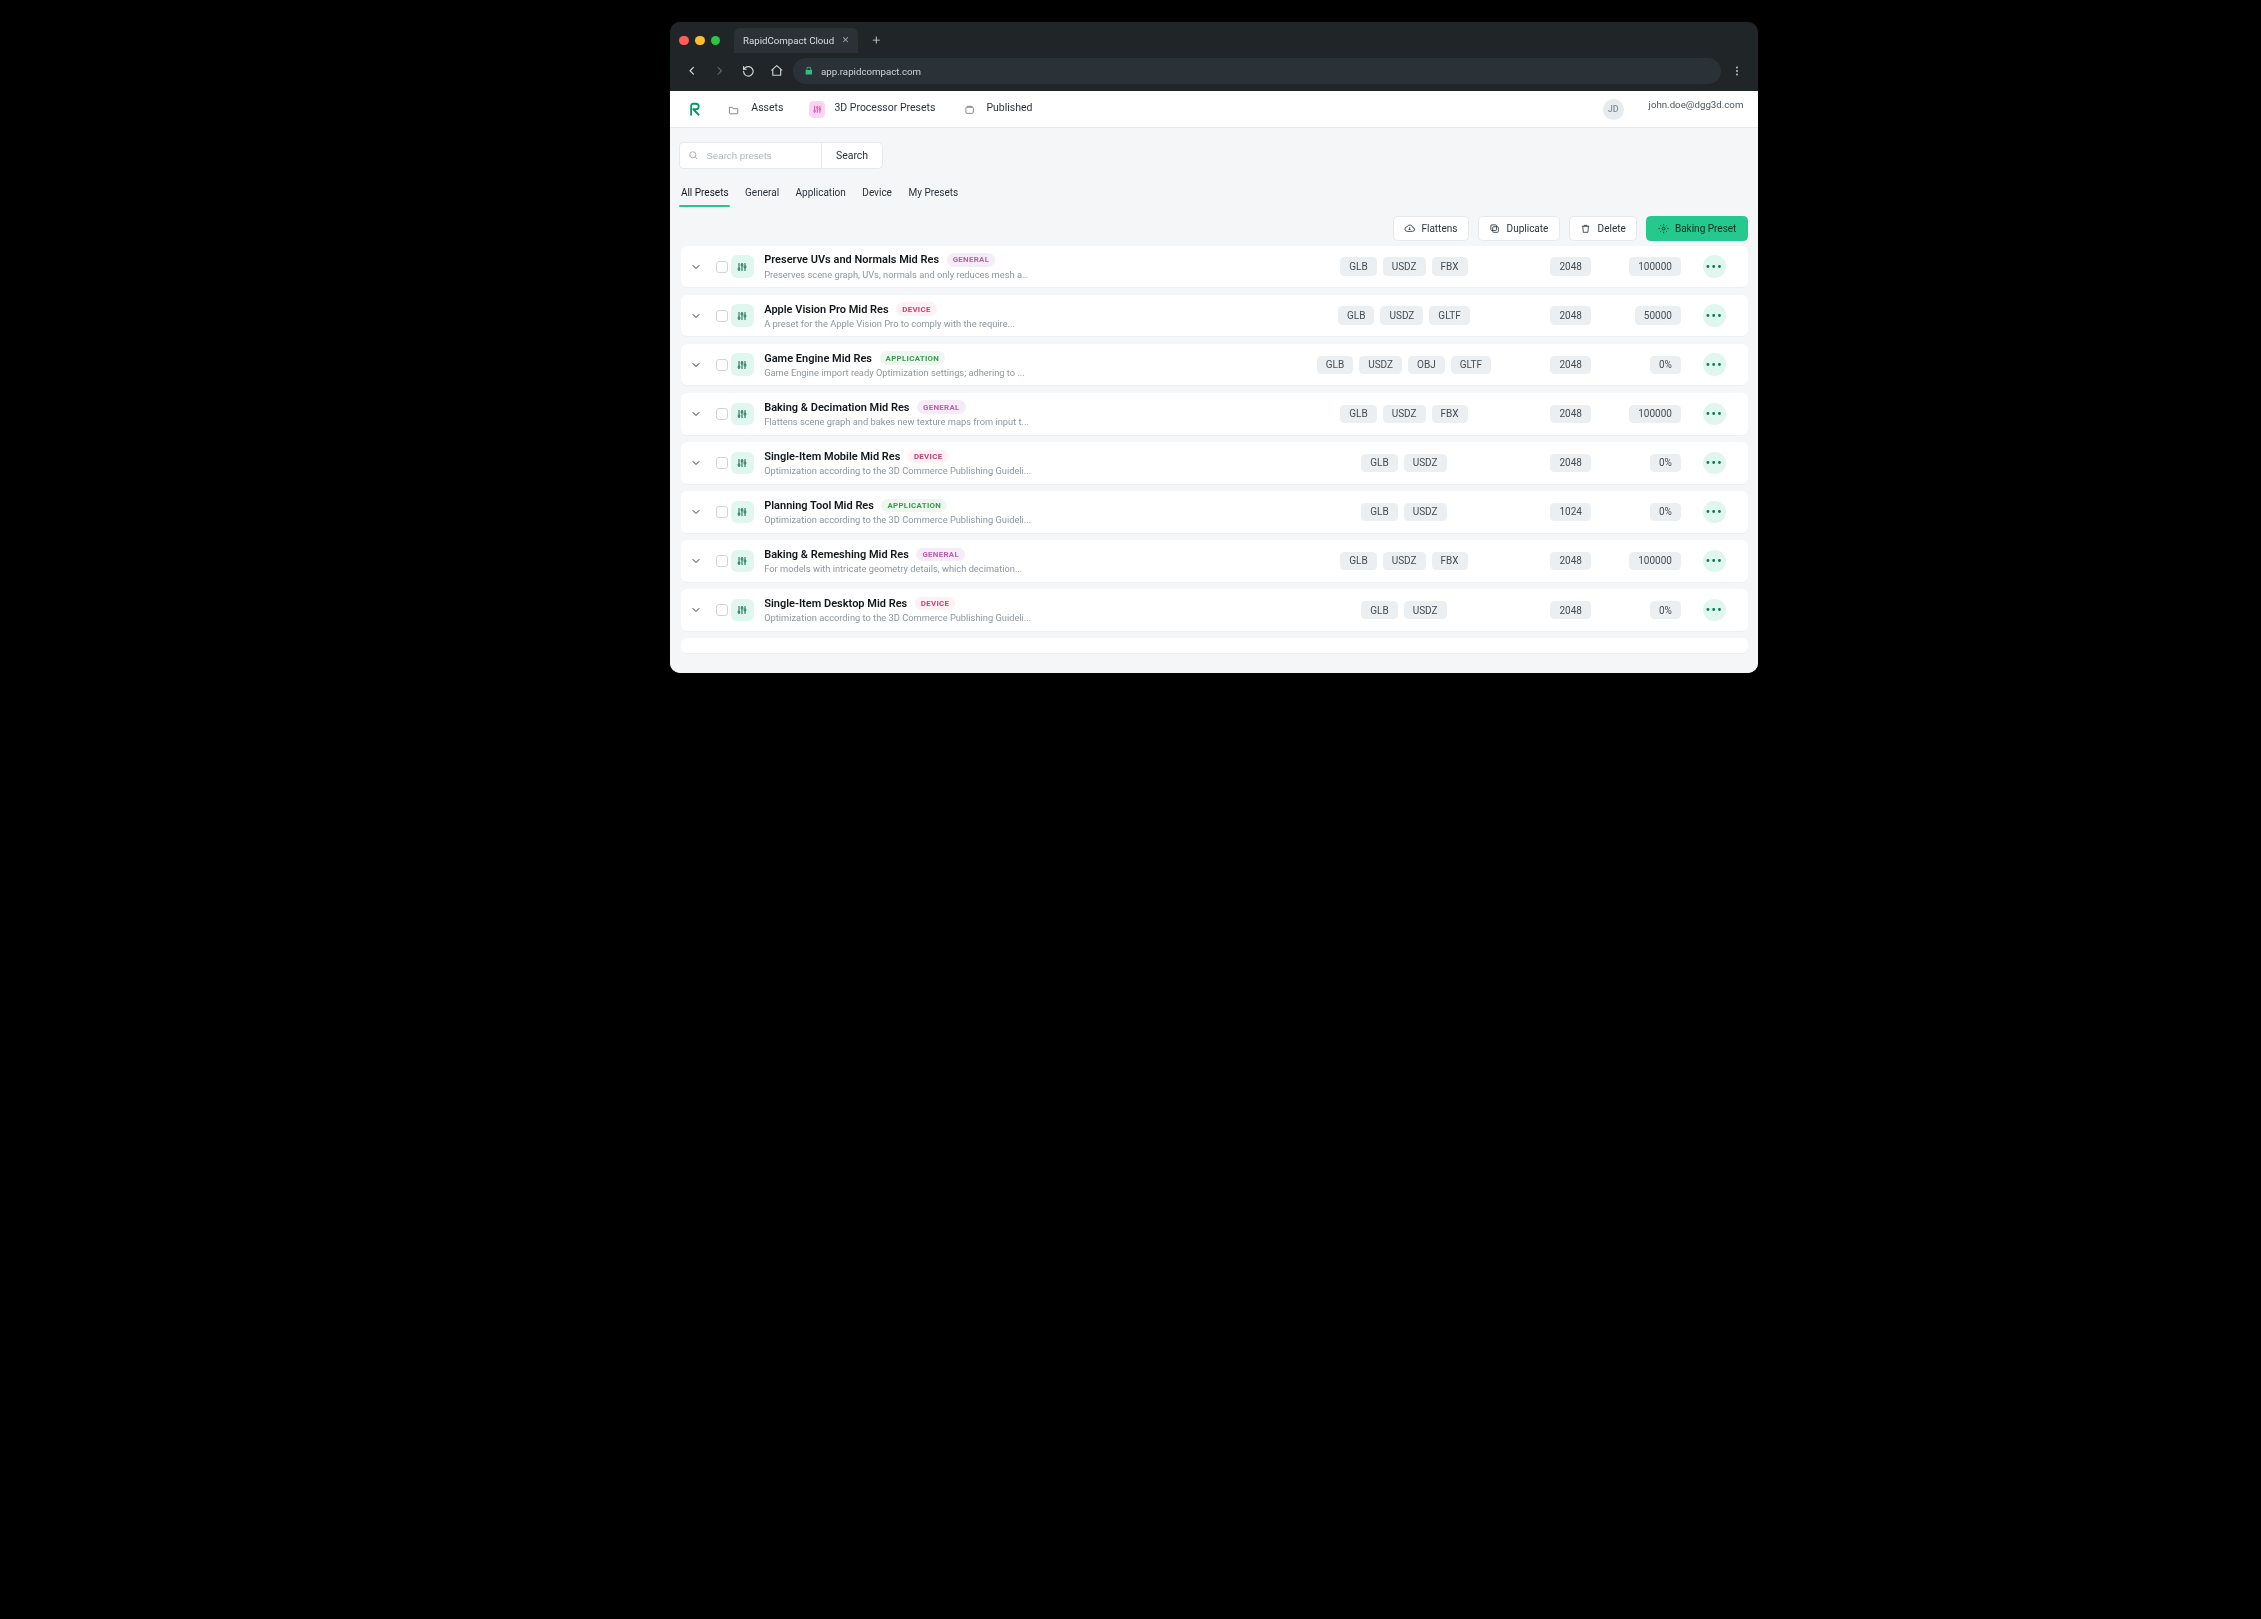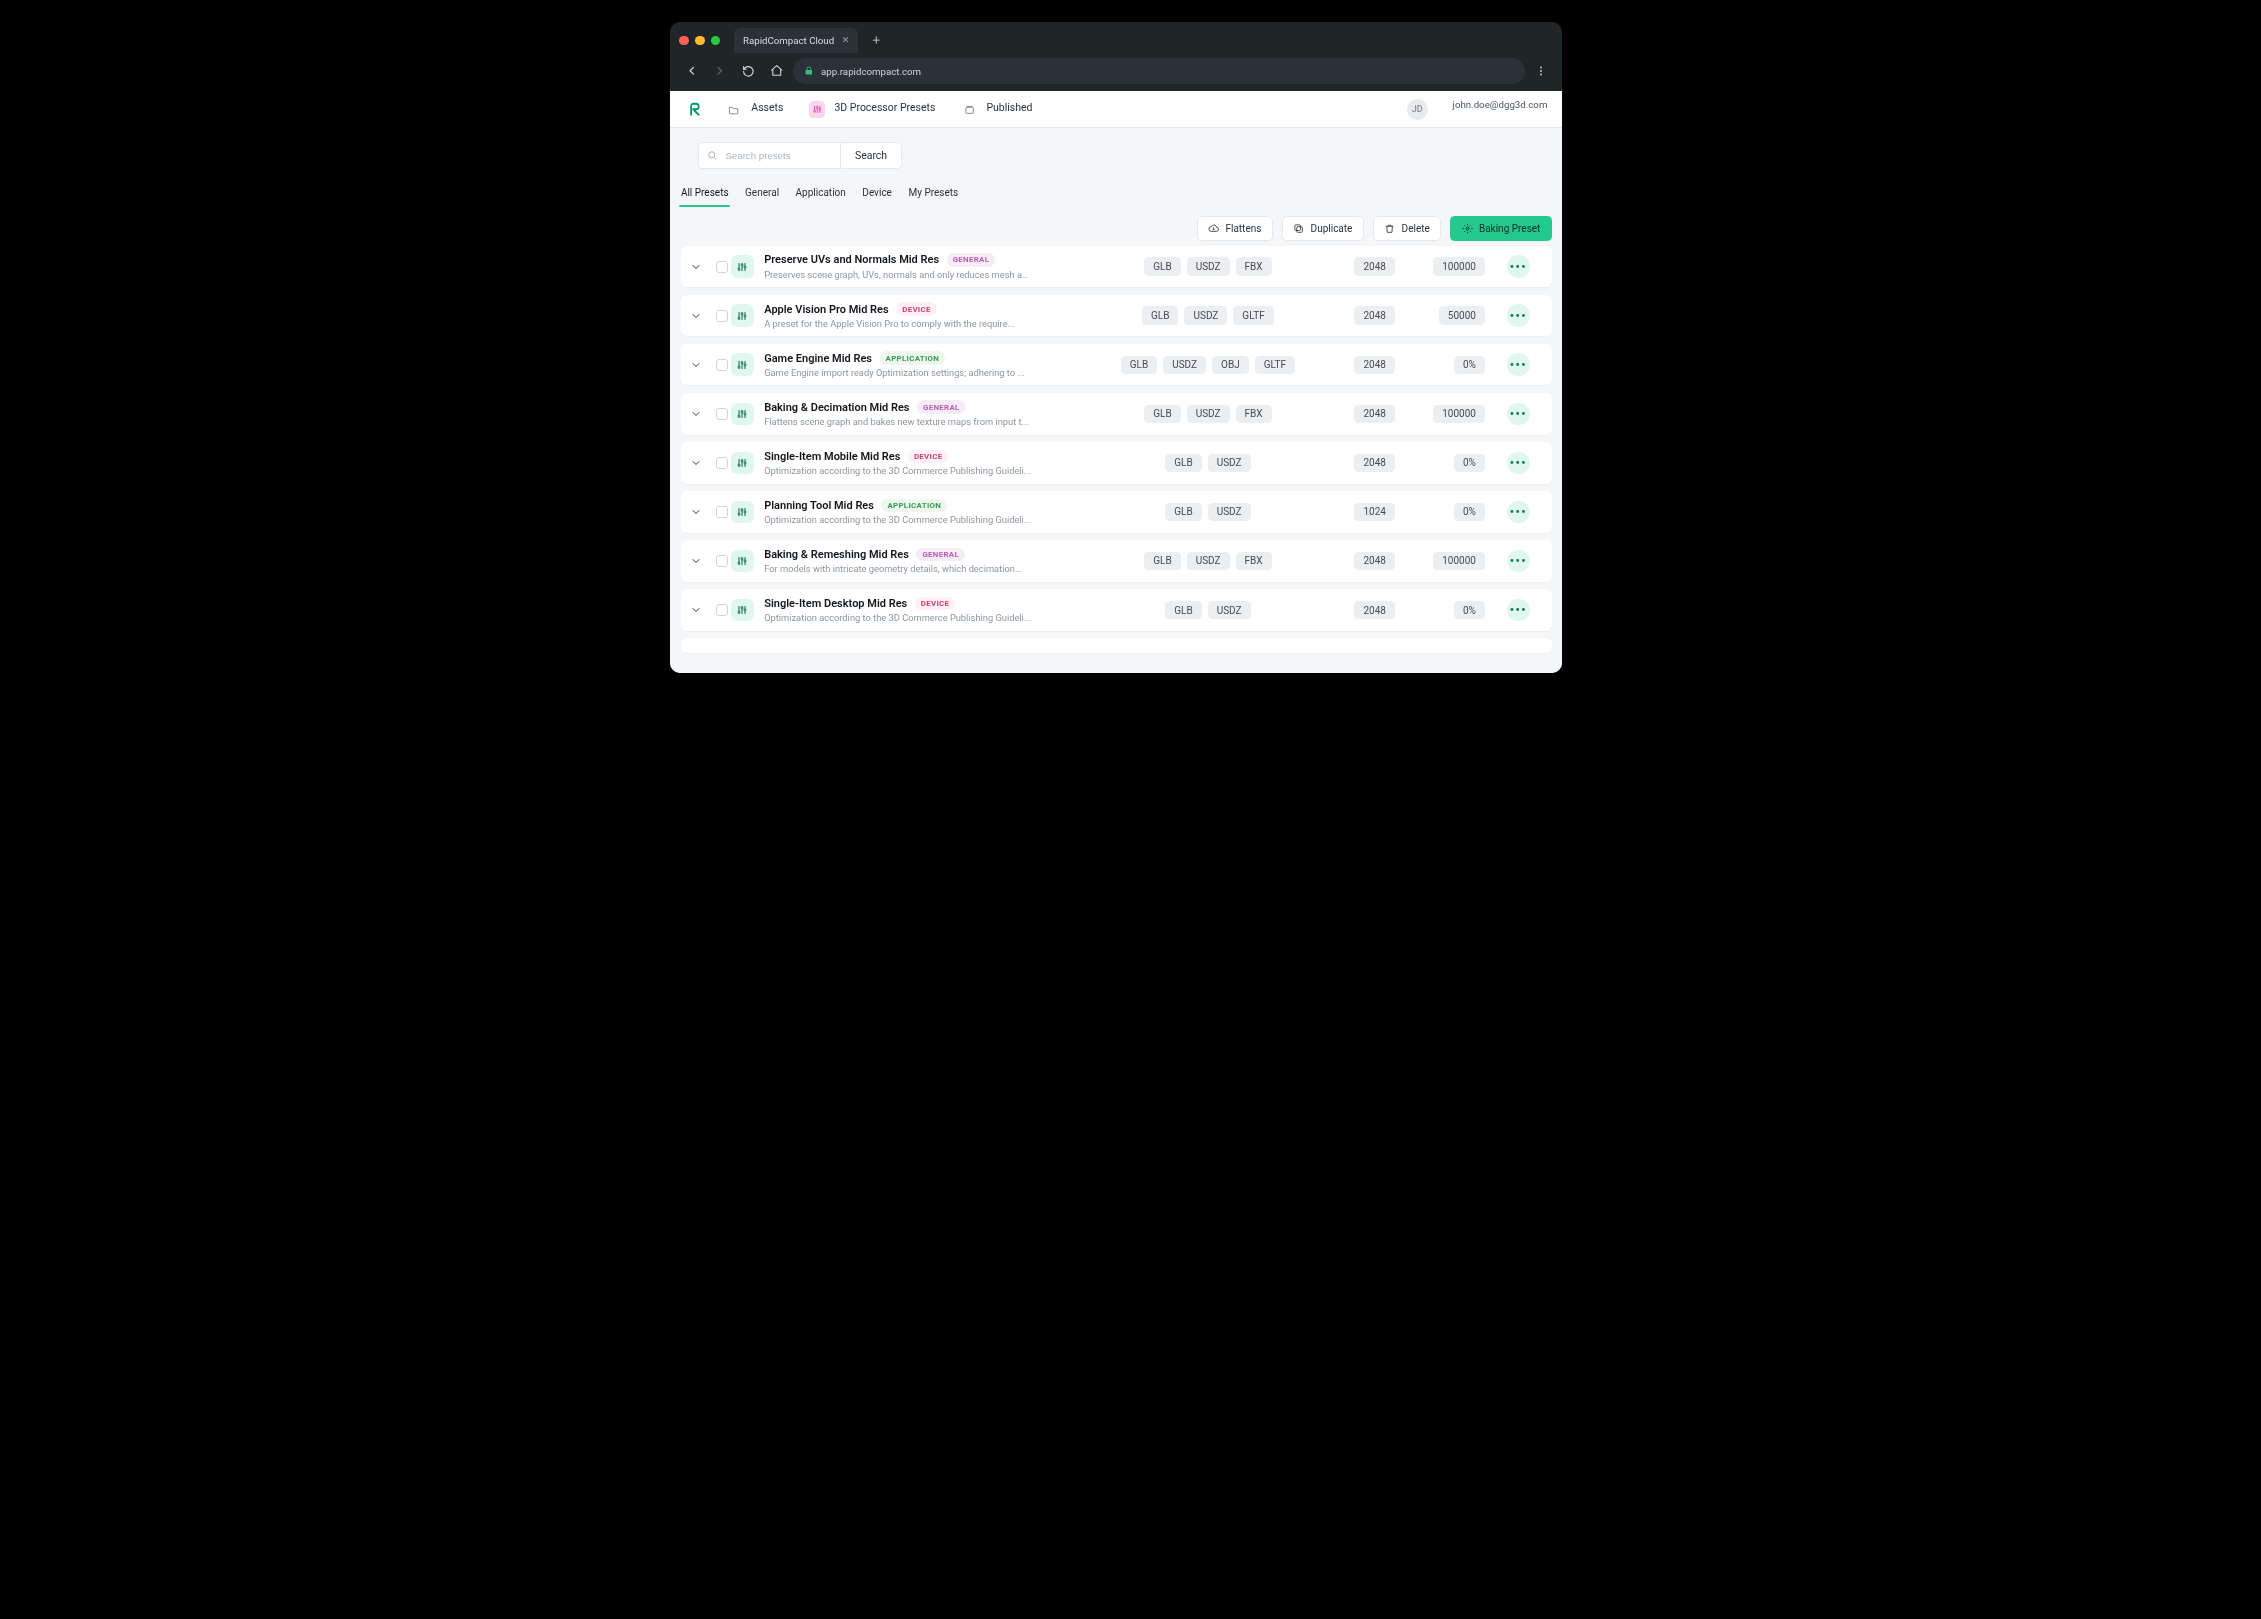--- a/index.html
+++ b/index.html
@@ -31,21 +31,21 @@
     -webkit-font-smoothing: antialiased;
     color: var(--ink);
   }
   .viewport {
     width: 965px;
     margin: 0 auto;
     background: #000;
     padding: 22.4px 22.4px 0 22.4px;
   }
   .window {
-    width: 892px;
+    width: 1088px;
     height: 651px;
     border-radius: 10.5px;
     overflow: hidden;
     background: #1f2428;
     box-shadow: 0 0 0 0.7px rgba(255,255,255,0.02), 0 22.4px 45px rgba(0,0,0,0.6);
     position: relative;
   }
 
   
   .chrome-bar { height: var(--browser-bar-h); background:#202528; display:flex; flex-direction:column; }
@@ -93,21 +93,21 @@
   }
   .nav-item.active .icon-box { background:#fbd5f0; color:#d23fa5; }
   .spacer { flex:1; }
   .user { display:flex; align-items:flex-start; gap:25px; font-size:9.7px; color:#4a545e; }
   .avatar { width:21px; height:21px; border-radius:50%; background:#e8ebee; color:#8d96a0;
             display:grid; place-items:center; font-size:9px; font-weight:600; }
 
   .page { flex:1; background:var(--page-bg); overflow:hidden; display:flex; flex-direction:column; }
 
   
-  .search-strip { display:flex; align-items:flex-end; gap:0; padding:13.5px 9px 4.5px 9px;margin-left:19px; }
+  .search-strip { display:flex; align-items:flex-end; gap:0; padding:13.5px 9px 4.5px 9px; }
   .search-box {
     width:142px; height:27px; border:0.7px solid var(--line); border-right:none;
     border-radius:4.5px 0 0 4.5px; background:#fff;
     display:flex; align-items:center; padding:0 7.5px; gap:6px;
   }
   .search-box input {
     border:none; outline:none; font-size:9.7px; color:#2a333c; flex:1; background:transparent;
   }
   .search-box input::placeholder { color:#aeb5bc; }
   .search-box .clear { color:#9aa3ad; font-size:10.5px; }

